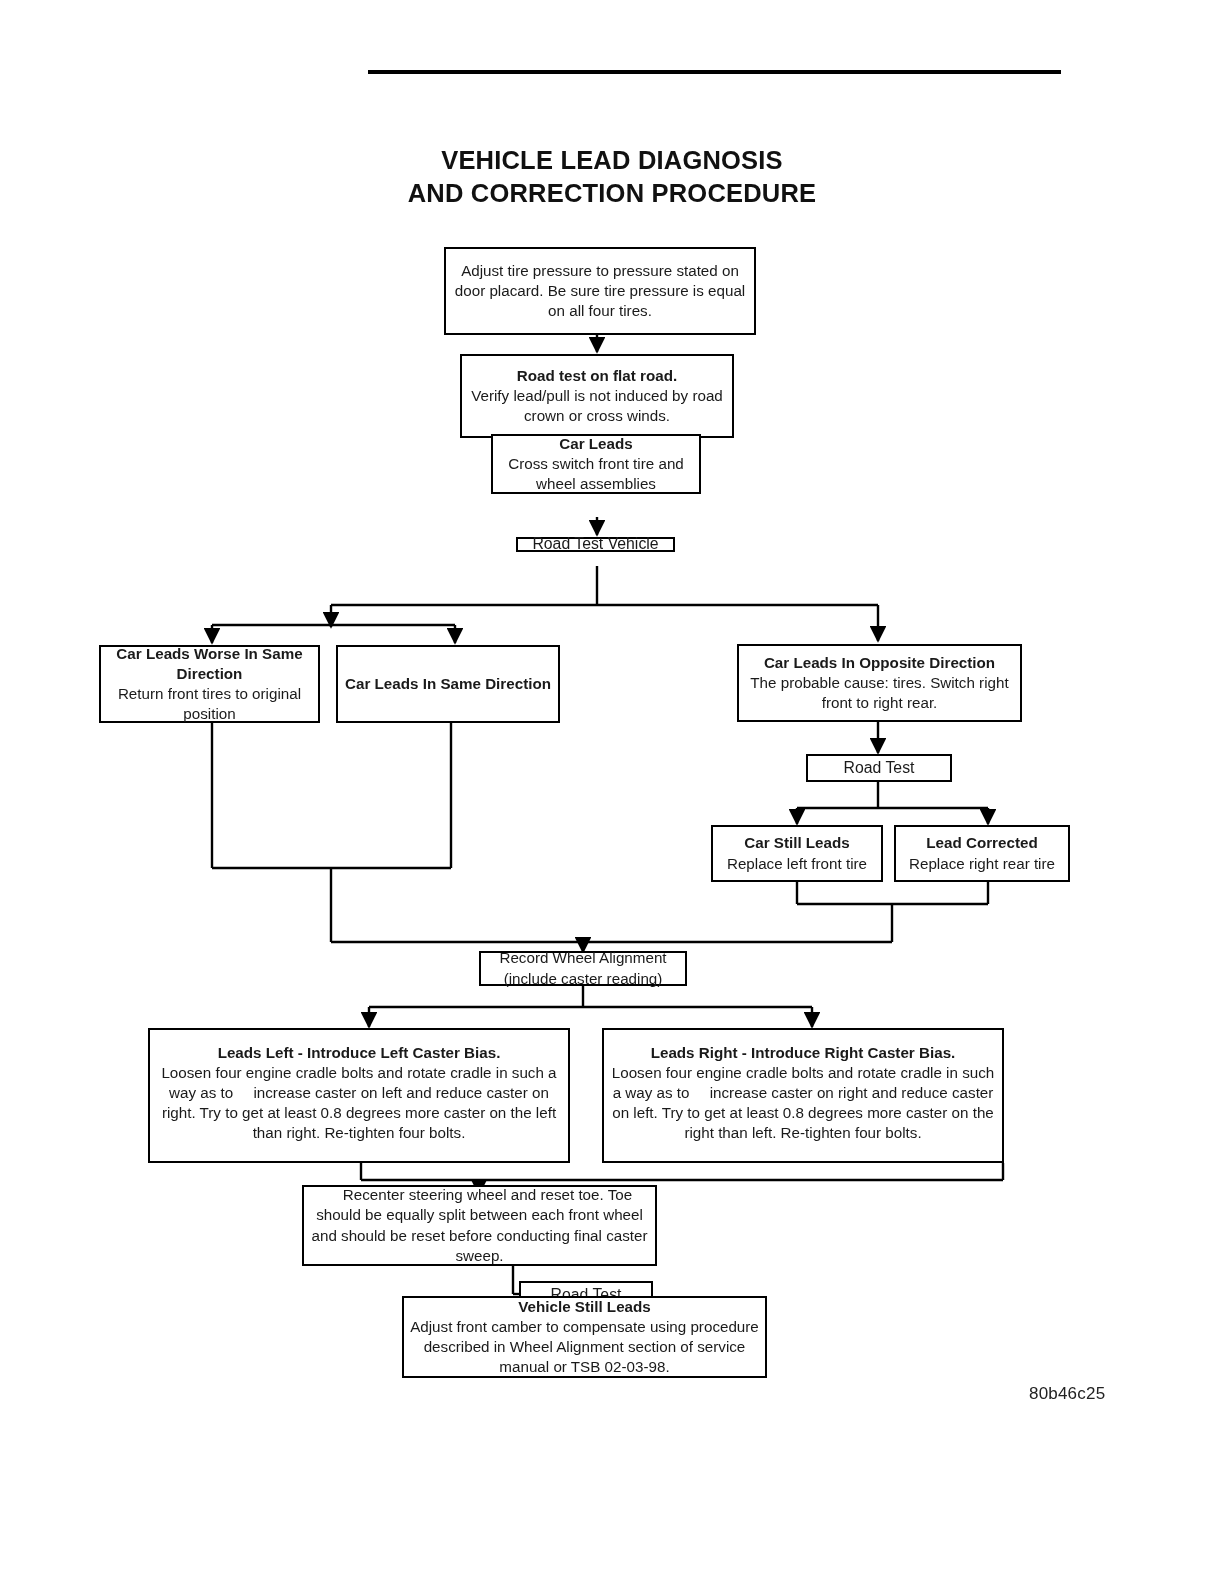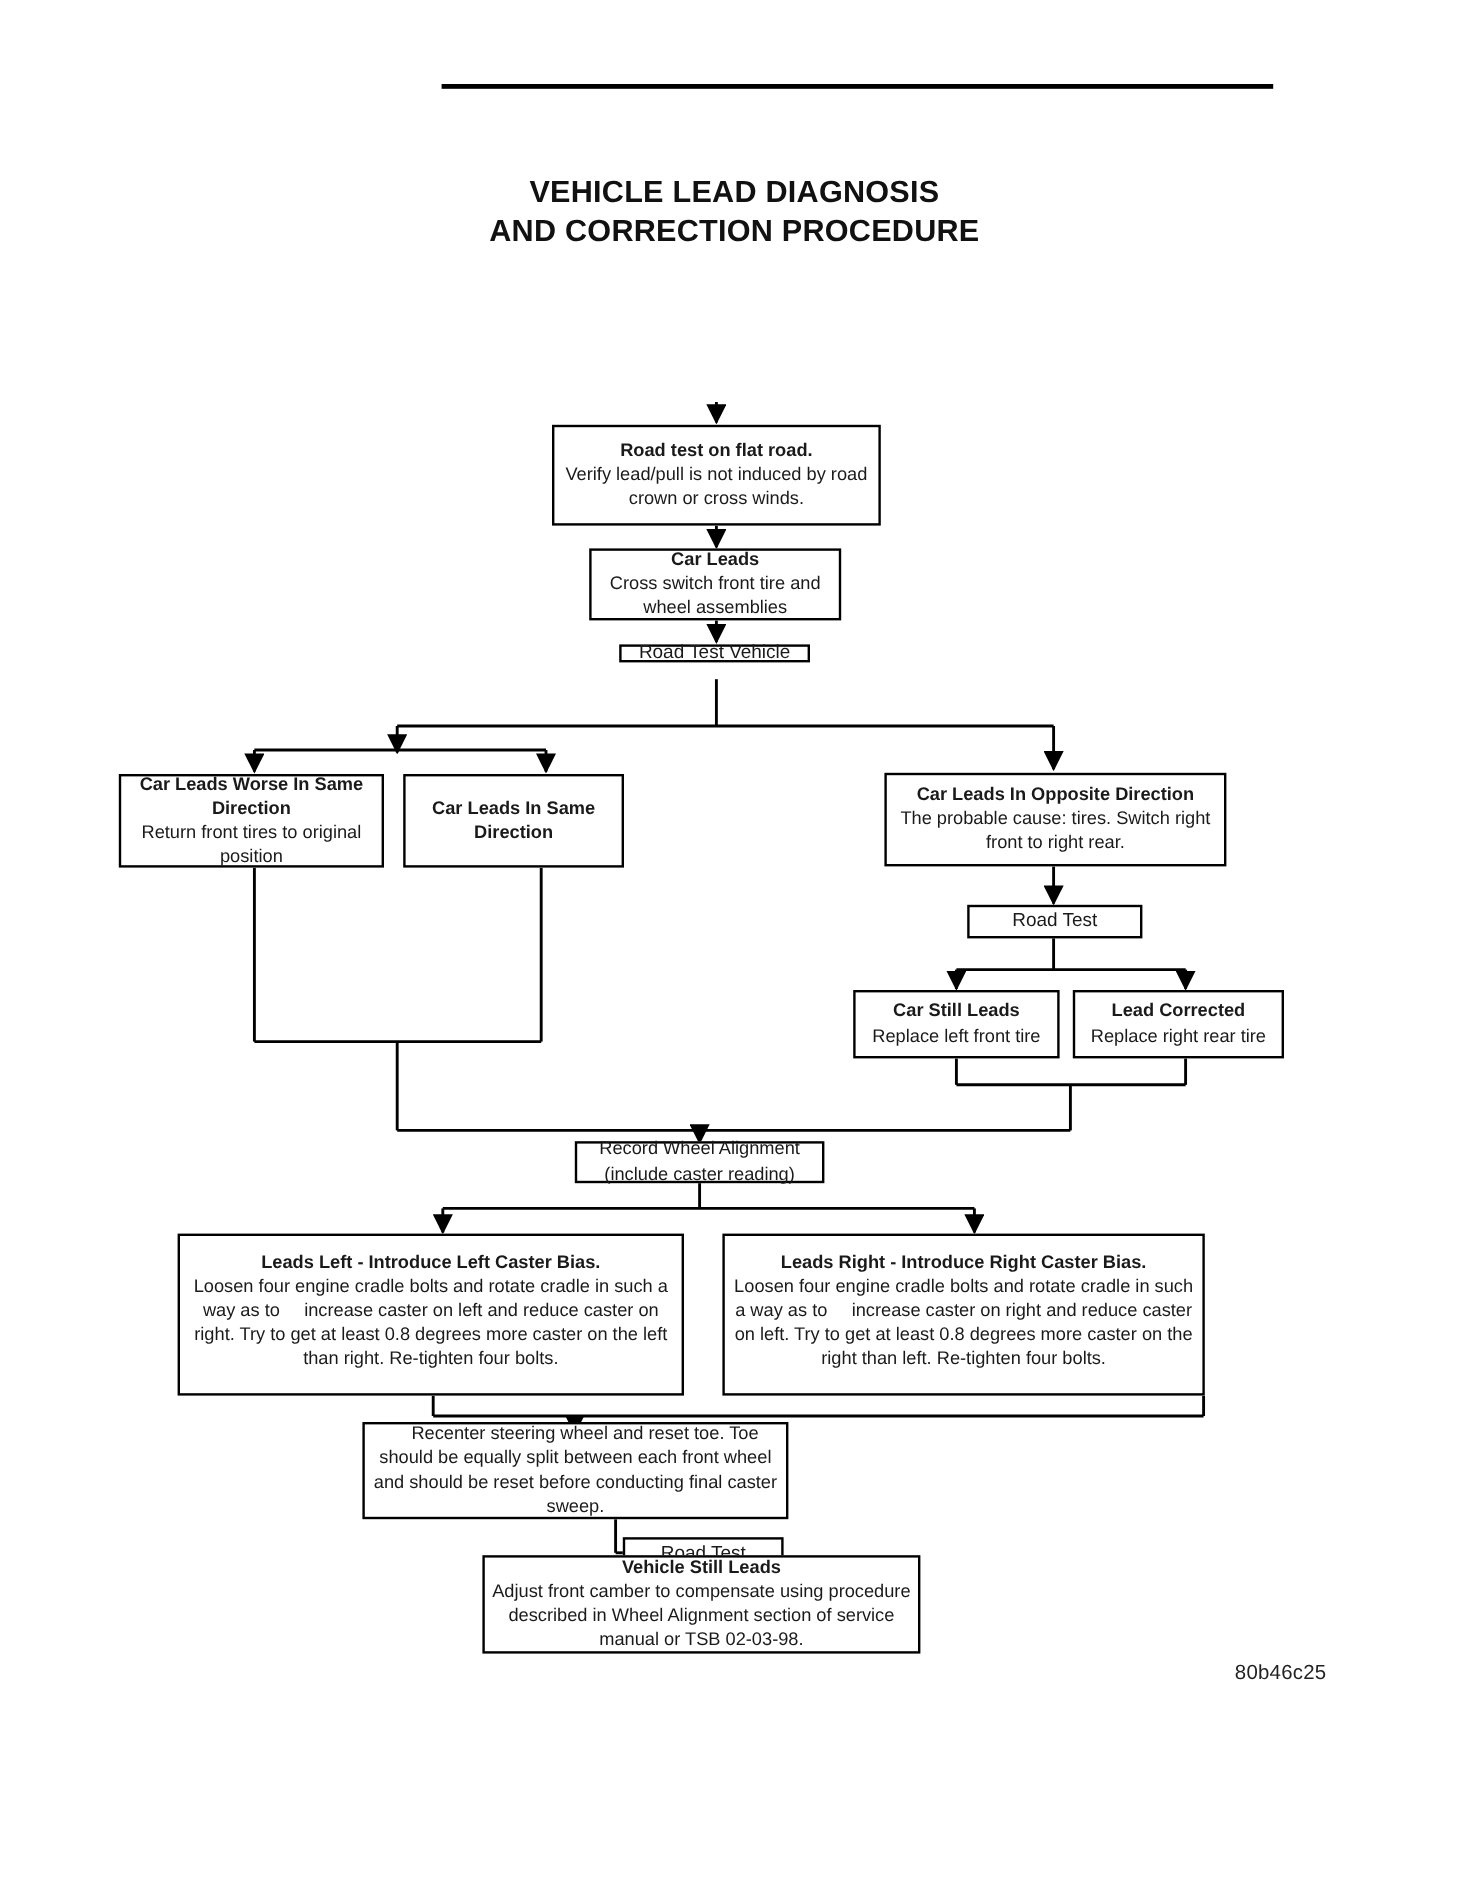--- a/index.html
+++ b/index.html
@@ -146,41 +146,44 @@
       <path d="M 361 1180 L 1003 1180"></path>
       <line x1="479" y1="1180" x2="479" y2="1194" marker-end="url(#arw)"></line>
 
       <line x1="513" y1="1266" x2="513" y2="1294"></line>
       <path d="M 513 1294 L 520 1294"></path>
 
       <line x1="583" y1="1308" x2="583" y2="1331" marker-end="url(#arw)"></line>
     </g>
   </svg>
 
+  <div class="node" style="left:444px; top:247px; width:312px; height:88px;">
+    <span class="body">Adjust tire pressure to pressure stated on door placard. Be sure tire pressure is equal on all four tires.</span>
+  </div>
 
   <div class="node" style="left:460px; top:354px; width:274px; height:84px;">
     <span class="ttl">Road test on flat road.</span>
     <span class="body">Verify lead/pull is not induced by road crown or cross winds.</span>
   </div>
 
-  <div class="node" style="left:491px; top:457px; width:210px; height:60px;">
+  <div class="node" style="left:491px; top:434px; width:210px; height:60px;">
     <span class="ttl">Car Leads</span>
     <span class="body">Cross switch front tire and wheel assemblies</span>
   </div>
 
   <div class="node one-line" style="left:516px; top:537px; width:159px; height:15px;">
     <span class="body">Road Test Vehicle</span>
   </div>
 
   <div class="node" style="left:99px; top:645px; width:221px; height:78px;">
     <span class="ttl">Car Leads Worse In Same Direction</span>
     <span class="body">Return front tires to original position</span>
   </div>
 
-  <div class="node" style="left:336px; top:645px; width:184px; height:78px;">
+  <div class="node" style="left:336px; top:645px; width:224px; height:78px;">
     <span class="ttl">Car Leads In Same Direction</span>
   </div>
 
   <div class="node" style="left:737px; top:644px; width:285px; height:78px;">
     <span class="ttl">Car Leads In Opposite Direction</span>
     <span class="body">The probable cause: tires. Switch right front to right rear.</span>
   </div>
 
   <div class="node one-line" style="left:806px; top:754px; width:146px; height:28px;">
     <span class="body">Road Test</span>

